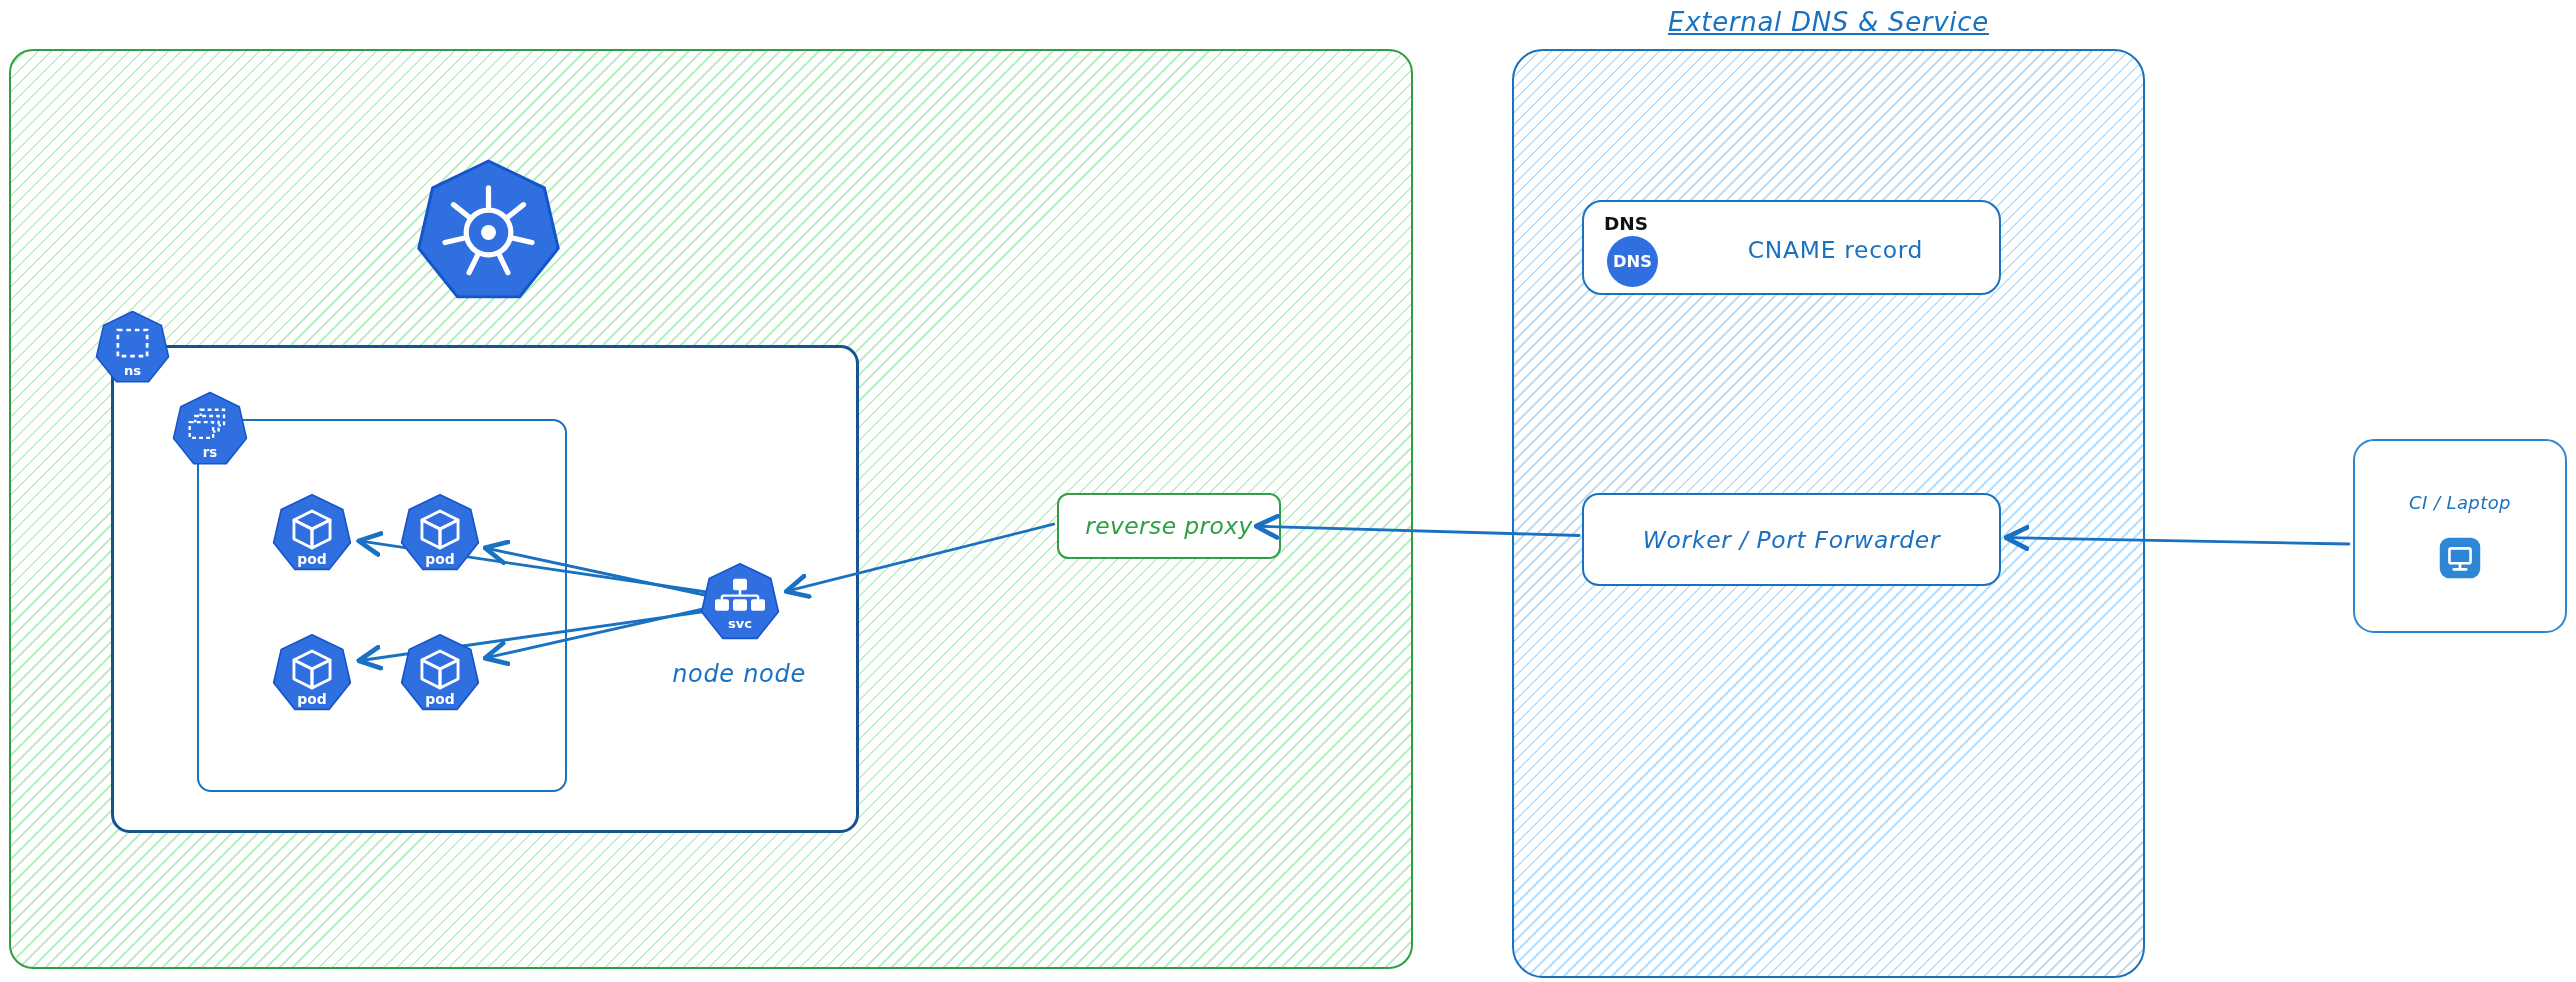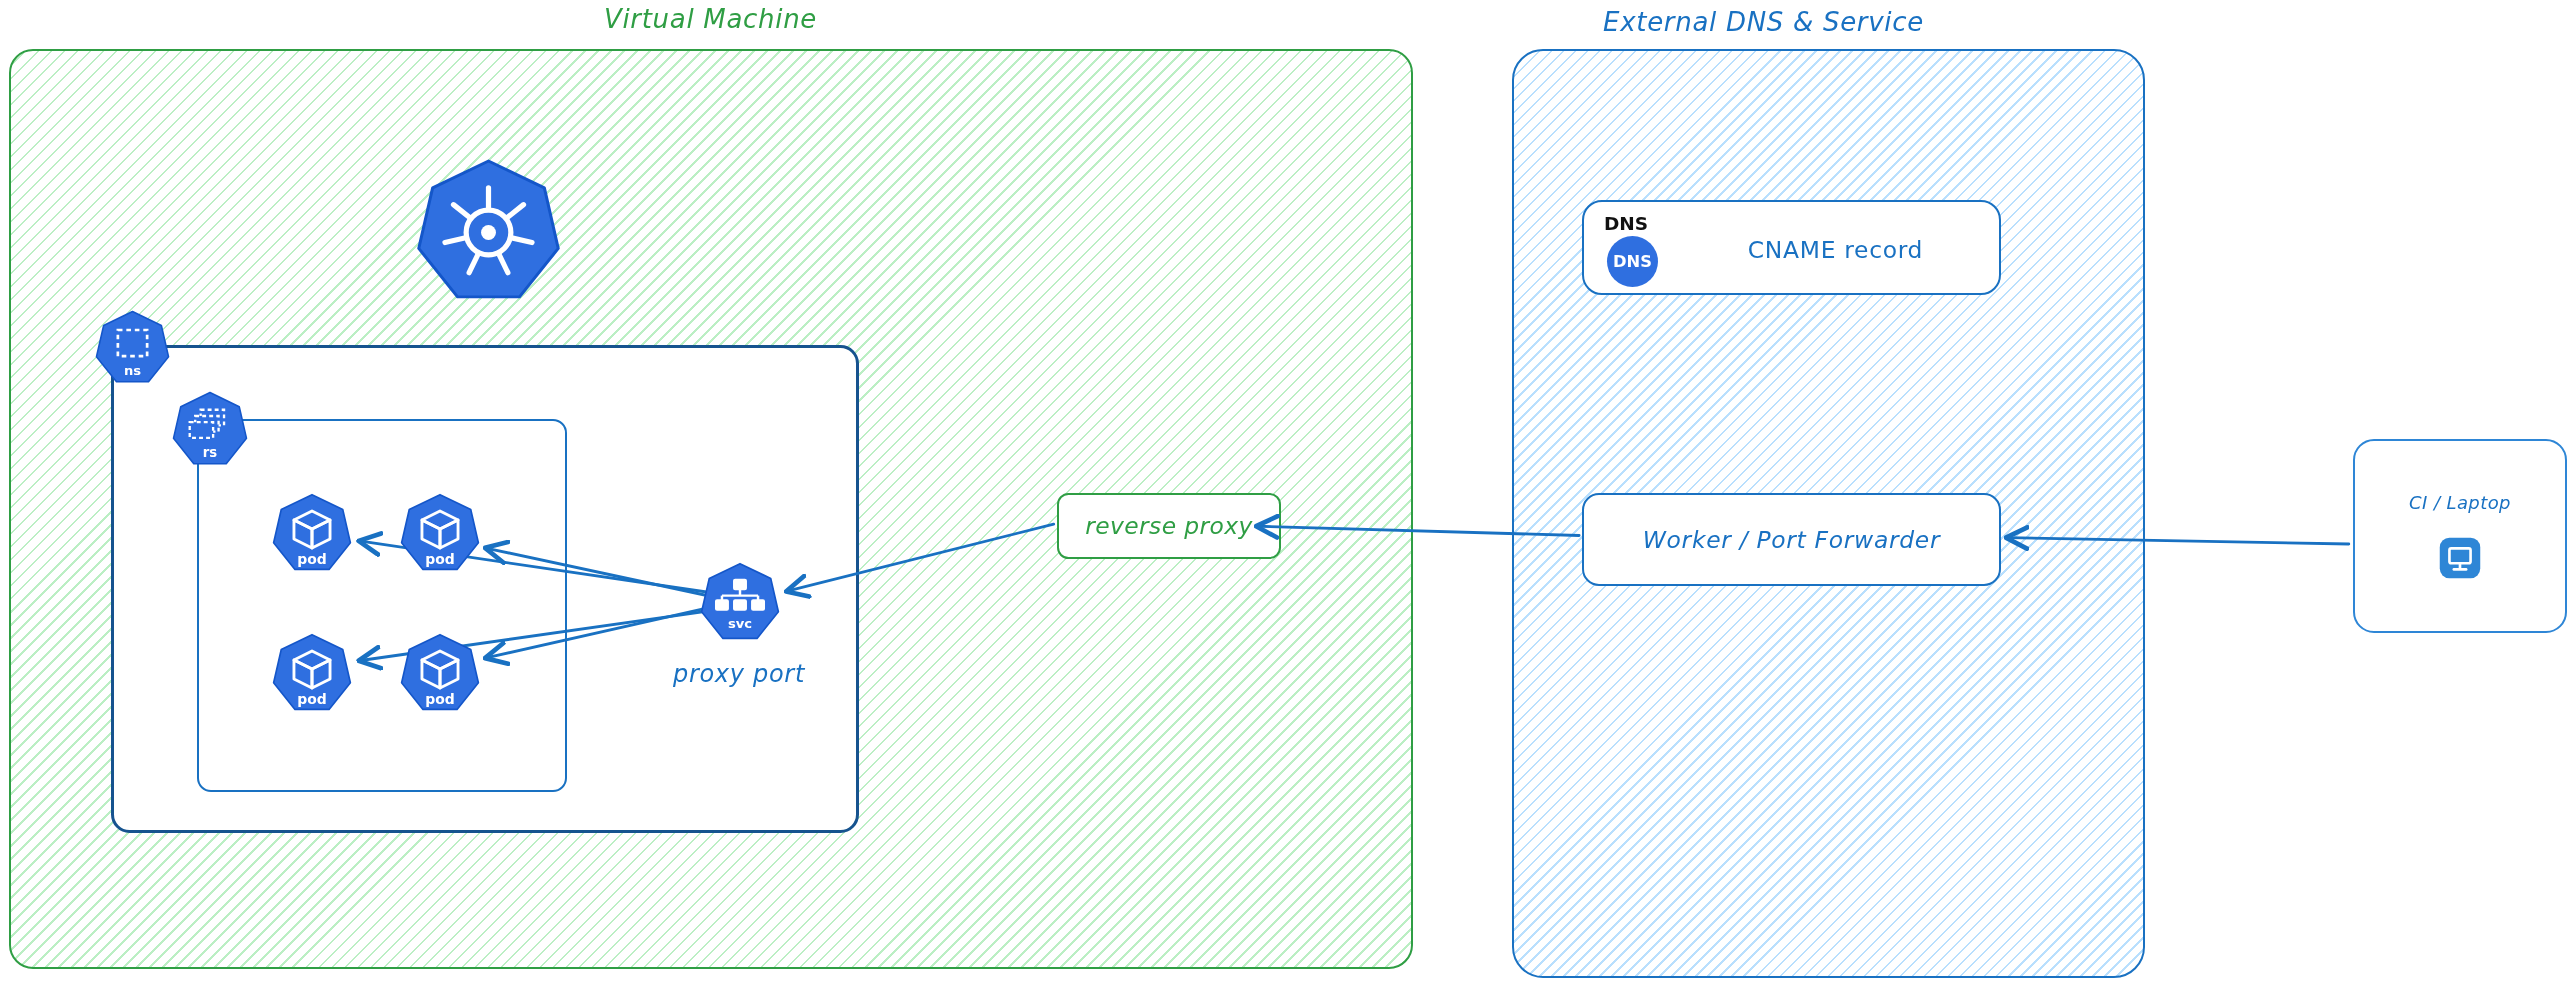--- a/index.html
+++ b/index.html
@@ -31,21 +31,21 @@
   }
 
   .group-title {
     text-align: center;
     font-style: italic;
     font-size: 26px;
     letter-spacing: 0.7px;
     z-index: 2;
   }
   .vm-title { left: 8.5px; top: 4.3px; width: 1404px; color: #2f9e44; }
-  .ext-title { left: 1447px; top: 7px; width: 633px; color: #1971c2; }
+  .ext-title { left: 1512px; top: 7px; width: 633px; color: #1971c2; text-decoration: underline; }
 
   
   .white-card { background: #ffffff; z-index: 2; text-align: right; }
   .ns-card {
     left: 111px; top: 345px; width: 748px; height: 488px;
     border: 3.6px solid #16538f;
     border-radius: 18.5px;
   }
   .rs-card {
     left: 197px; top: 419px; width: 370px; height: 373px;
@@ -128,21 +128,20 @@
     z-index: 3;
     pointer-events: none;
   }
   .arrows line { stroke: #1971c2; stroke-width: 4; stroke-linecap: round; }
 </style>
 </head>
 <body>
 
 <div class="canvas">
 
-  <div class="abs group-title vm-title">Virtual Machine</div>
   <div class="abs vm-box"></div>
 
   <div class="abs group-title ext-title">External DNS &amp; Service</div>
   <div class="abs ext-box"></div>
 
   <svg class="abs k8s-logo" viewBox="0 0 100 100">
     <path d="M50 2 L87.5 20.1 L96.8 60.7 L70.8 93.2 L29.2 93.2 L3.2 60.7 L12.5 20.1 Z" fill="#2f6fe0" stroke="#1456c9" stroke-width="2" stroke-linejoin="round"></path>
     <g stroke="#ffffff" stroke-width="3.5" stroke-linecap="round">
       <line x1="50" y1="50" x2="50" y2="20"></line>
       <line x1="50" y1="50" x2="73.5" y2="31.3"></line>
@@ -220,21 +219,21 @@
       <line x1="28" y1="41" x2="72" y2="41" fill="none"></line>
       <line x1="28" y1="41" x2="28" y2="47"></line>
       <line x1="72" y1="41" x2="72" y2="47"></line>
       <rect x="21" y="47" width="14" height="11" rx="1"></rect>
       <rect x="43" y="47" width="14" height="11" rx="1"></rect>
       <rect x="65" y="47" width="14" height="11" rx="1"></rect>
     </g>
     <text x="50" y="80" text-anchor="middle" fill="#ffffff" font-size="16" font-weight="bold">svc</text>
   </svg>
 
-  <div class="abs node-port-label">proxy port</div>
+  <div class="abs node-port-label">node node</div>
 
   <div class="abs white-card proxy-card">
     <span class="proxy-label">reverse proxy</span>
   </div>
 
   <div class="abs white-card dns-card">
     <div class="abs dns-card-title">DNS</div>
     <div class="abs dns-circle">DNS</div>
     <div class="abs cname-label">CNAME record</div>
   </div>

